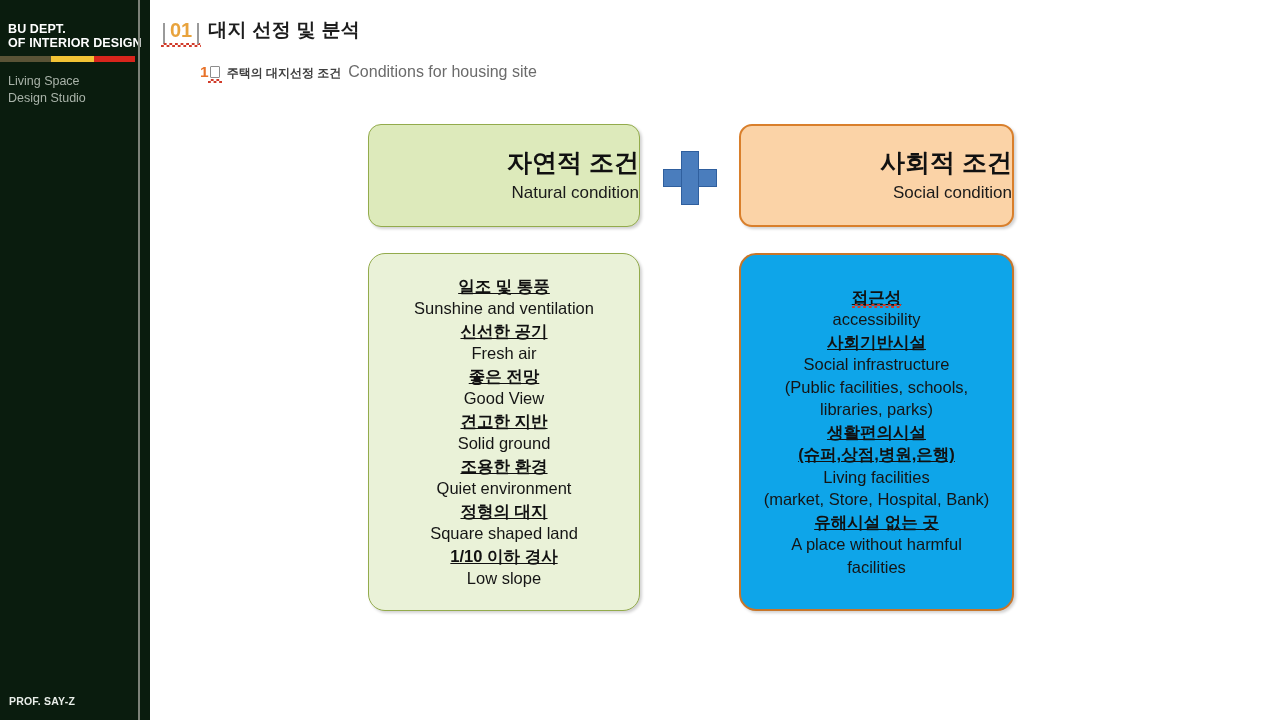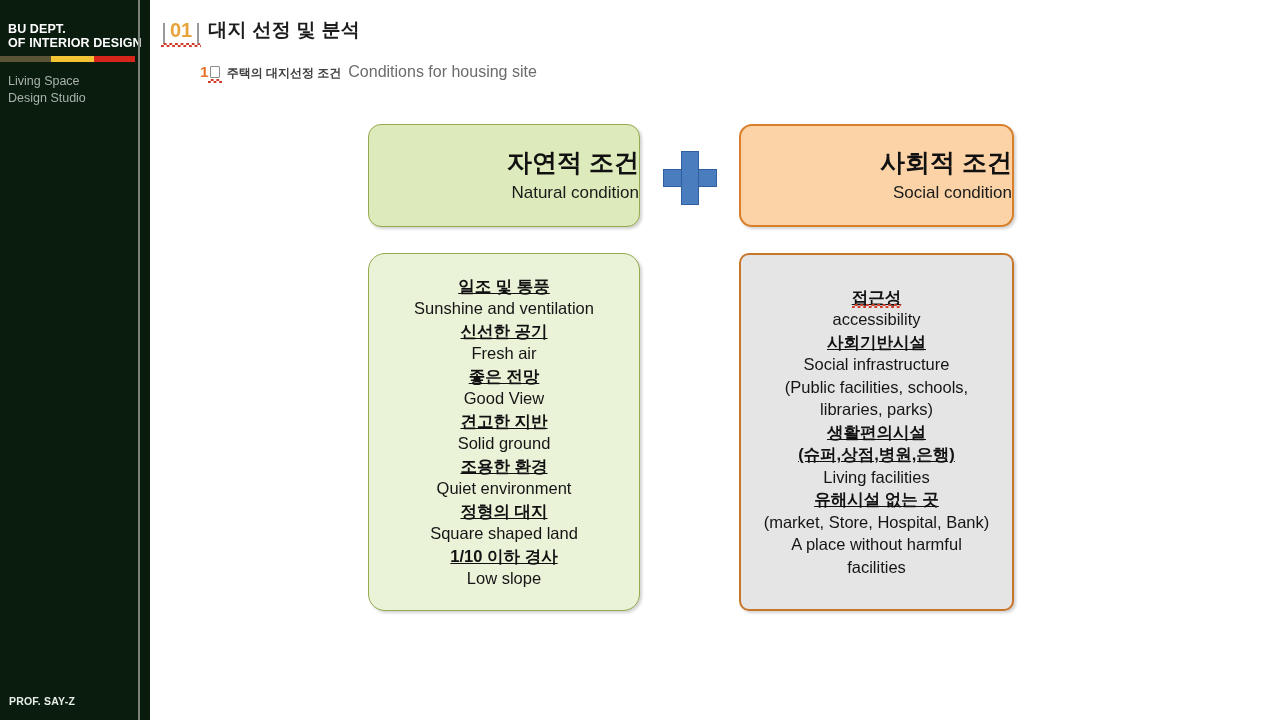--- a/index.html
+++ b/index.html
@@ -100,21 +100,21 @@
   .box.green {
     background: #ddeabb; border: 1.6px solid #93ab4c; border-radius: 13px;
   }
   .box.green-body {
     background: #eaf2d8; border: 1.6px solid #93ab4c; border-radius: 17px;
   }
   .box.orange {
     background: #fbd3a7; border: 2.2px solid #d97f2b; border-radius: 13px;
   }
   .box.orange-body {
-    background: #e5e5e5; border: 2.2px solid #c8762a; border-radius: 10px;
+    background: #0ea5e9; border: 2.2px solid #c8762a; border-radius: 17px;
   }
 
   #box-green-head { left: 368px; top: 124px; width: 272px; height: 103px; }
   #box-orange-head { left: 739px; top: 124px; width: 275px; height: 103px; }
   #box-green-body { left: 368px; top: 253px; width: 272px; height: 358px; }
   #box-orange-body { left: 739px; top: 253px; width: 275px; height: 358px; }
 
   .head-kor { font-size: 25px; font-weight: bold; color: #111; line-height: 32px; }
   .head-eng { font-size: 17px; font-weight: normal; color: #1a1a1a; line-height: 26px; margin-top: 2px; }
 
@@ -235,21 +235,21 @@
     <div class="body-list" id="social-list">
         <div class="row"><span class="kor spell">접근성</span></div>
         <div class="row"><span class="eng">accessibility</span></div>
         <div class="row"><span class="kor">사회기반시설</span></div>
         <div class="row"><span class="eng">Social infrastructure</span></div>
         <div class="row"><span class="eng">(Public facilities, schools,</span></div>
         <div class="row"><span class="eng">libraries, parks)</span></div>
         <div class="row"><span class="kor">생활편의시설</span></div>
         <div class="row"><span class="kor">(슈퍼,상점,병원,은행)</span></div>
         <div class="row"><span class="eng">Living facilities</span></div>
+        <div class="row"><span class="eng">(market, Store, Hospital, Bank)</span></div>
         <div class="row"><span class="kor">유해시설 없는 곳</span></div>
-        <div class="row"><span class="eng">(market, Store, Hospital, Bank)</span></div>
         <div class="row"><span class="eng">A place without harmful</span></div>
         <div class="row"><span class="eng">facilities</span></div>
       </div>
 
   </div>
 
 </div>
 
 </body></html>

